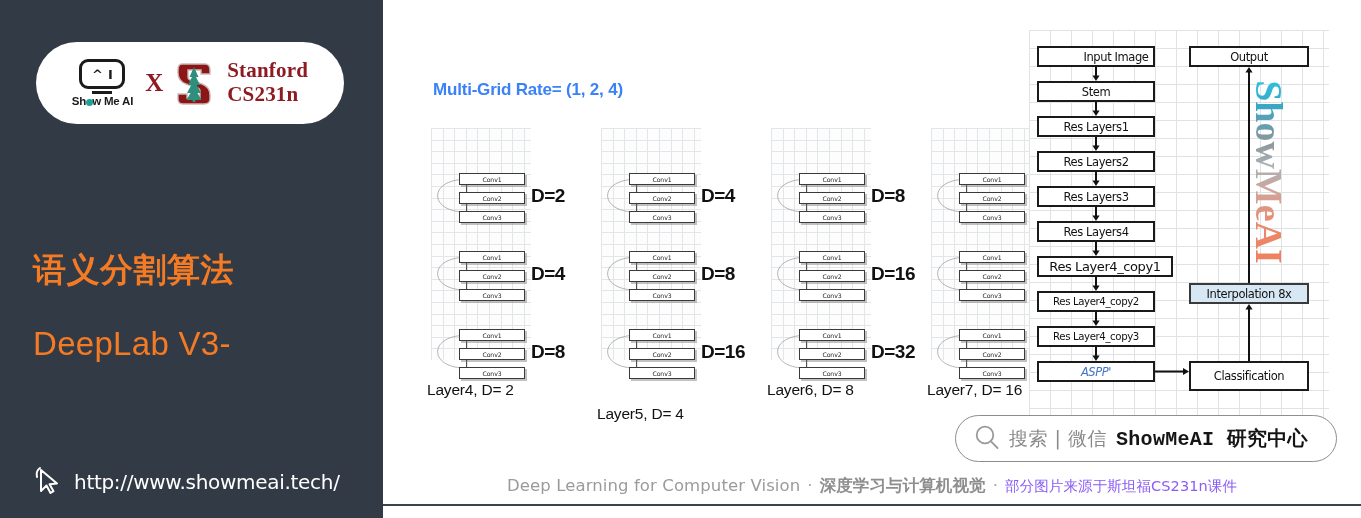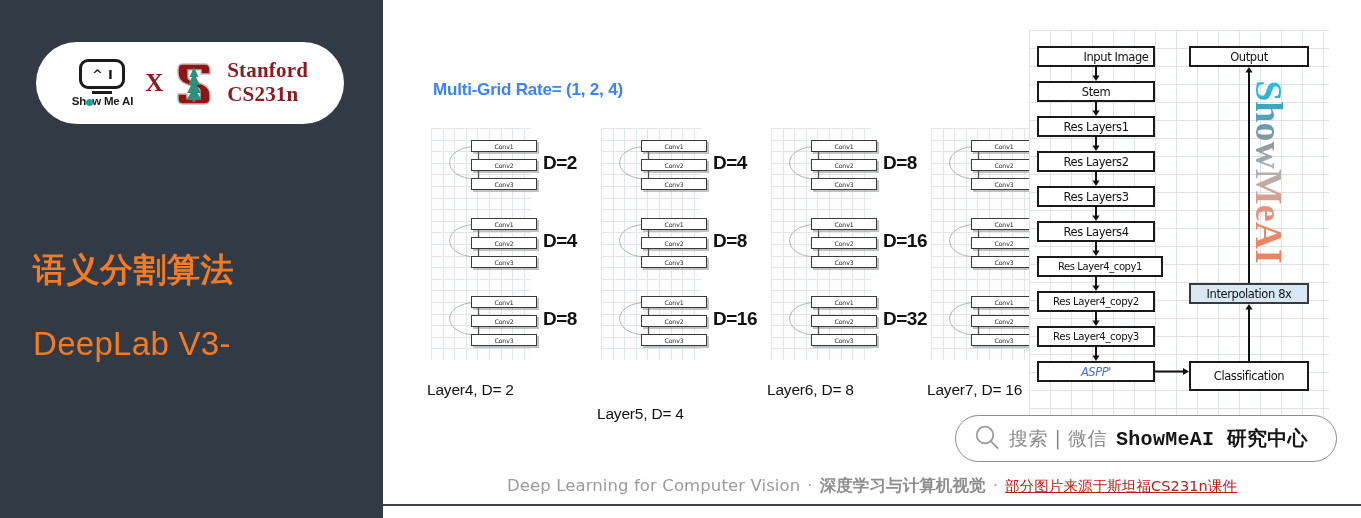--- a/index.html
+++ b/index.html
@@ -98,21 +98,21 @@
   
   .panel {
     position: absolute;
     top: 128px;
     width: 100px; height: 232px;
     background:
       repeating-linear-gradient(to right, #e2e6e9 0 1px, transparent 1px 11.6px),
       repeating-linear-gradient(to bottom, #e2e6e9 0 1px, transparent 1px 11.6px),
       #fdfdfd;
   }
-  .resblock { position: absolute; left: 12px; width: 100px; height: 74px; }
+  .resblock { position: absolute; left: 0; width: 100px; height: 74px; margin-top: 33px; }
   .rb-arc {
     position: absolute; left: 2px; top: 2px; width: 58px; height: 70px;
   }
   .conv-stack { position: absolute; left: 28px; top: 12px; width: 66px; }
   .conv-box {
     width: 66px; height: 12px;
     border: 1px solid #3a3a3a;
     background: #ffffff;
     box-shadow: 2px 2px 0 rgba(120,120,120,0.45);
     font-size: 6.2px; color: #222;
@@ -186,21 +186,21 @@
   #footer-line { position: absolute; left: 0; right: 0; bottom: 12px; height: 2px; background: #3b434d; }
   #footer {
     position: absolute; left: 0; right: 0; bottom: 21px;
     text-align: center;
     font-size: 16.5px; color: #9b9b9b;
     font-family: "DejaVu Sans", sans-serif;
     white-space: nowrap;
     letter-spacing: 0.1px;
   }
   #footer .b { font-weight: bold; color: #8e8e8e; }
-  #footer .small { font-size: 14.5px; color: #b91c1c; text-decoration: underline; }
+  #footer .small { font-size: 14.5px; color: #8b5cf6; }
   #footer .dot { margin: 0 7px; color: #a6a6a6; }
 </style>
 </head>
 <body>
 
 <div id="page">
 
   <div id="sidebar">
 
     <div id="badge">
@@ -230,20 +230,29 @@
 
       <div id="st-text">
         <span>Stanford</span>
         <span>CS231n</span>
       </div>
     </div>
 
     <div id="subtitle-cn">语义分割算法</div>
     <div id="topic1">DeepLab V3-</div>
 
+    <div id="url-row">
+      <span>
+        <svg width="28" height="30" viewBox="0 0 28 30">
+          <path d="M6 3 Q1.5 6 3 12" stroke="#ffffff" stroke-width="2" fill="none" stroke-linecap="round"></path>
+          <path d="M7 5 L7 26 L12.5 20.5 L16.5 28 L19.5 26.2 L15.6 19.2 L23 18.4 Z" fill="none" stroke="#ffffff" stroke-width="2" stroke-linejoin="round"></path>
+        </svg>
+      </span>
+      <span id="url-text">http://www.showmeai.tech/</span>
+    </div>
   </div>
 
   <div id="slide">
     <div id="slide-inner">
 
       <div id="mg-title">Multi-Grid Rate= (1, 2, 4)</div>
 
       <div id="panels-host">
           <div class="panel" style="left: 48px;">
             <div class="resblock" style="top: 0px;">
@@ -478,21 +487,21 @@
             <line x1="220" y1="253" x2="220" y2="41" stroke="#111" stroke-width="2"></line>
             <polygon points="220,37 216.4,42.5 223.6,42.5" fill="#111"></polygon>
           </svg>
         <div id="arch-boxes">
             <div class="abox" style="left: 8px; top: 16px; width: 118px; height: 21px; padding-left: 40px;">Input Image</div>
             <div class="abox" style="left: 8px; top: 51px; width: 118px; height: 21px;">Stem</div>
             <div class="abox" style="left: 8px; top: 86px; width: 118px; height: 21px;">Res Layers1</div>
             <div class="abox" style="left: 8px; top: 121px; width: 118px; height: 21px;">Res Layers2</div>
             <div class="abox" style="left: 8px; top: 156px; width: 118px; height: 21px;">Res Layers3</div>
             <div class="abox" style="left: 8px; top: 191px; width: 118px; height: 21px;">Res Layers4</div>
-            <div class="abox" style="left: 8px; top: 226px; width: 126px; height: 21px; font-size: 10px; text-align: center;">Res Layer4_copy1</div>
+            <div class="abox" style="left: 8px; top: 226px; width: 136px; height: 21px; font-size: 13px; text-align: center;">Res Layer4_copy1</div>
             <div class="abox" style="left: 8px; top: 261px; width: 118px; height: 21px; font-size: 10.2px;">Res Layer4_copy2</div>
             <div class="abox" style="left: 8px; top: 296px; width: 118px; height: 21px; font-size: 10.2px;">Res Layer4_copy3</div>
             <div class="abox aspp" style="left: 8px; top: 331px; width: 118px; height: 21px;">ASPP'</div>
             <div class="abox" style="left: 160px; top: 16px; width: 120px; height: 21px;">Output</div>
             <div class="abox blue" style="left: 160px; top: 253px; width: 120px; height: 21px;">Interpolation 8x</div>
             <div class="abox" style="left: 160px; top: 331px; width: 120px; height: 30px;">Classification</div>
           </div>
       </div>
 
       <div id="wm-wrap">

